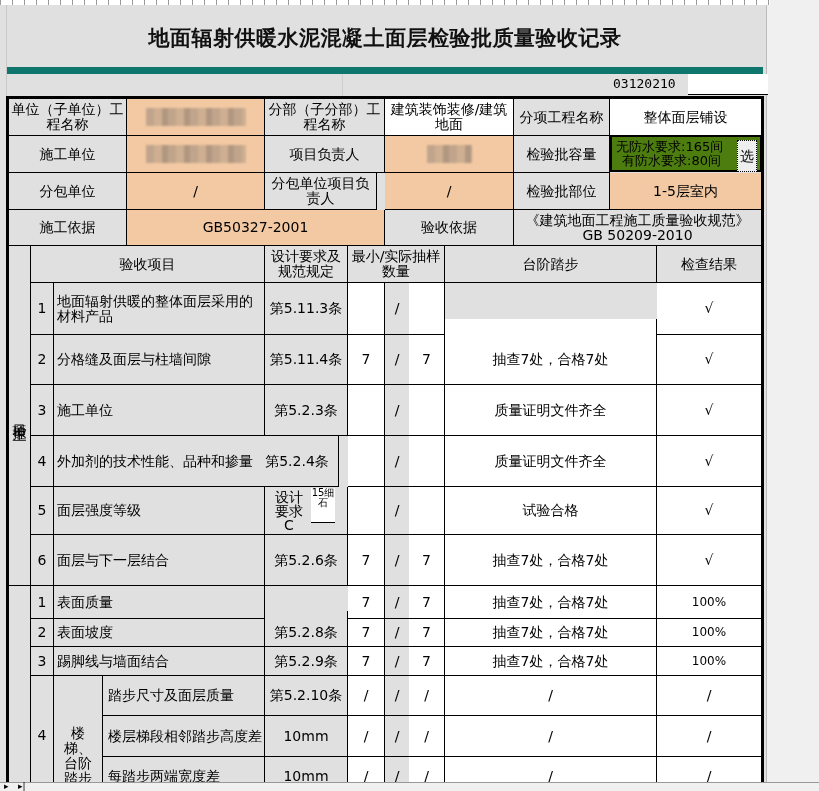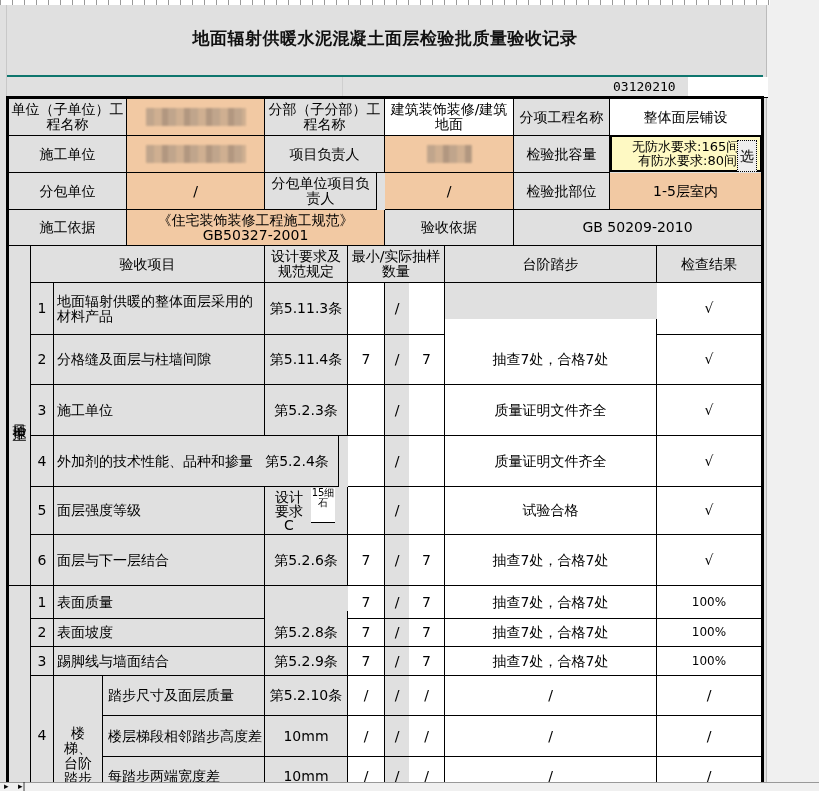--- a/index.html
+++ b/index.html
@@ -3,35 +3,35 @@
 <meta charset="utf-8">
 <style>
   html,body{margin:0;padding:0;}
   body{width:819px;height:791px;overflow:hidden;background:#f0f0f0;position:relative;font-family:"DejaVu Sans","Liberation Sans",sans-serif;color:#000;}
   .ruler{position:absolute;left:0;top:0;width:770px;height:5px;background:#fff;border-bottom:1px solid #999;
     background-image:repeating-linear-gradient(90deg,#999 0 1px,transparent 1px 12px);}
   .sheet{position:absolute;left:0;top:5px;width:766px;height:777px;background:#e0e0e0;border-right:1px solid #bbb;}
   .sheet .leftline{position:absolute;left:6px;top:0;width:1px;height:100%;background:#c8c8c8;}
   .vscroll{position:absolute;left:767px;top:5px;width:52px;height:777px;background:#f0f0f0;}
   .title{position:absolute;left:7px;top:5px;width:756px;height:66px;display:flex;align-items:center;justify-content:center;
-    font-size:17px;font-weight:bold;letter-spacing:0.5px;color:#111;}
-  .code-row{position:absolute;left:7px;top:75px;width:756px;height:22px;border-top:2px solid #0f766e;}
+    font-size:21px;font-weight:bold;letter-spacing:0.5px;color:#111;}
+  .code-row{position:absolute;left:7px;top:67px;width:756px;height:22px;border-top:7px solid #0f766e;}
   .code-row .sep{position:absolute;left:335px;top:0;width:1px;height:22px;background:#cfcfcf;}
   .code-row .code{position:absolute;left:606px;top:2px;font-size:13px;font-family:"DejaVu Sans Mono","Liberation Mono",monospace;}
   .code-row .blank{position:absolute;left:681px;top:0;width:80px;height:20px;background:#fff;border-bottom:1px solid #000;}
   .c{position:absolute;box-sizing:border-box;border-right:1px solid #000;border-bottom:1px solid #000;display:flex;align-items:center;justify-content:center;text-align:center;font-size:14px;line-height:15px;background:#e0e0e0;overflow:hidden;}
   .w{background:#fff;}
   .o{background:#f2c9a3;}
   .left{justify-content:flex-start;text-align:left;padding-left:3px;}
   .frame{position:absolute;left:6px;top:96px;width:758px;height:700px;border-left:3px solid #000;border-top:3px solid #000;border-right:3px solid #000;box-sizing:border-box;pointer-events:none;}
   .blur{display:block;width:100px;height:18px;background:repeating-linear-gradient(90deg,#b89f88 0 8px,#c9ab8e 8px 16px,#a78f7a 16px 22px);opacity:.85;filter:blur(1px);}
   .vert{writing-mode:vertical-rl;text-orientation:upright;letter-spacing:-1px;font-size:14px;}
   .check{font-size:14px;}
   .pick{position:absolute;right:3px;top:3px;width:18px;height:30px;border:1px dotted #000;background:#eee;display:flex;align-items:center;justify-content:center;font-size:14px;}
-  .cap{position:absolute;left:610px;top:135px;width:152px;height:37px;border:2px solid #000;box-sizing:border-box;background:#fef9c3;font-size:13px;line-height:14px;display:flex;flex-direction:column;justify-content:center;padding-left:20px;}
+  .cap{position:absolute;left:610px;top:135px;width:152px;height:37px;border:2px solid #000;box-sizing:border-box;background:#4d7c0f;font-size:13px;line-height:14px;display:flex;flex-direction:column;justify-content:center;padding-left:4px;}
   .mini{position:absolute;left:311px;top:488px;width:24px;height:34px;background:#fff;font-size:10px;line-height:10px;text-align:center;border-bottom:1px solid #000;}
   .tabbar{position:absolute;left:0;top:782px;width:819px;height:9px;background:#f0f0f0;border-top:1px solid #999;font-size:11px;}
   .tabbar .nav{position:absolute;top:-2px;font-size:9px;}
   .tabbar .tab{position:absolute;left:36px;top:-3px;height:12px;padding:0 10px;background:#fff;border-left:1px solid #333;border-right:1px solid #333;font-size:11px;line-height:12px;margin-top:44px;}
 </style>
 </head>
 <body>
 
 <div class="ruler"></div>
 <div class="sheet">
@@ -72,25 +72,25 @@
 
 <div class="c" style="left:9px;top:173px;width:118px;height:37px;">分包单位</div>
 <div class="c o" style="left:127px;top:173px;width:138px;height:37px;">/</div>
 <div class="c" style="left:265px;top:173px;width:112px;height:37px;">分包单位项目负责人</div>
 <div class="c o" style="left:385px;top:173px;width:129px;height:37px;">/</div>
 <div class="c" style="left:514px;top:173px;width:96px;height:37px;">检验批部位</div>
 <div class="c o" style="left:610px;top:173px;width:152px;height:37px;">1-5层室内</div>
 
 <div class="c" style="left:9px;top:210px;width:118px;height:36px;">施工依据</div>
 <div class="c o" style="left:127px;top:210px;width:258px;height:36px;flex-direction:column;">
-  <span>《住宅装饰装修工程施工规范》</span>
   <span>GB50327-2001</span>
 </div>
 <div class="c" style="left:385px;top:210px;width:129px;height:36px;">验收依据</div>
 <div class="c" style="left:514px;top:210px;width:248px;height:36px;flex-direction:column;">
+  <span>《建筑地面工程施工质量验收规范》</span>
   <span>GB 50209-2010</span>
 </div>
 
 <div class="c" style="left:9px;top:246px;width:22px;height:340px;">
     <span class="vert">主控项目</span>
   </div>
 <div class="c" style="left:31px;top:246px;width:234px;height:37px;">验收项目</div>
 <div class="c" style="left:265px;top:246px;width:83px;height:37px;">设计要求及规范规定</div>
 <div class="c" style="left:348px;top:246px;width:97px;height:37px;">最小/实际抽样数量</div>
 <div class="c" style="left:445px;top:246px;width:212px;height:37px;">台阶踏步</div>

